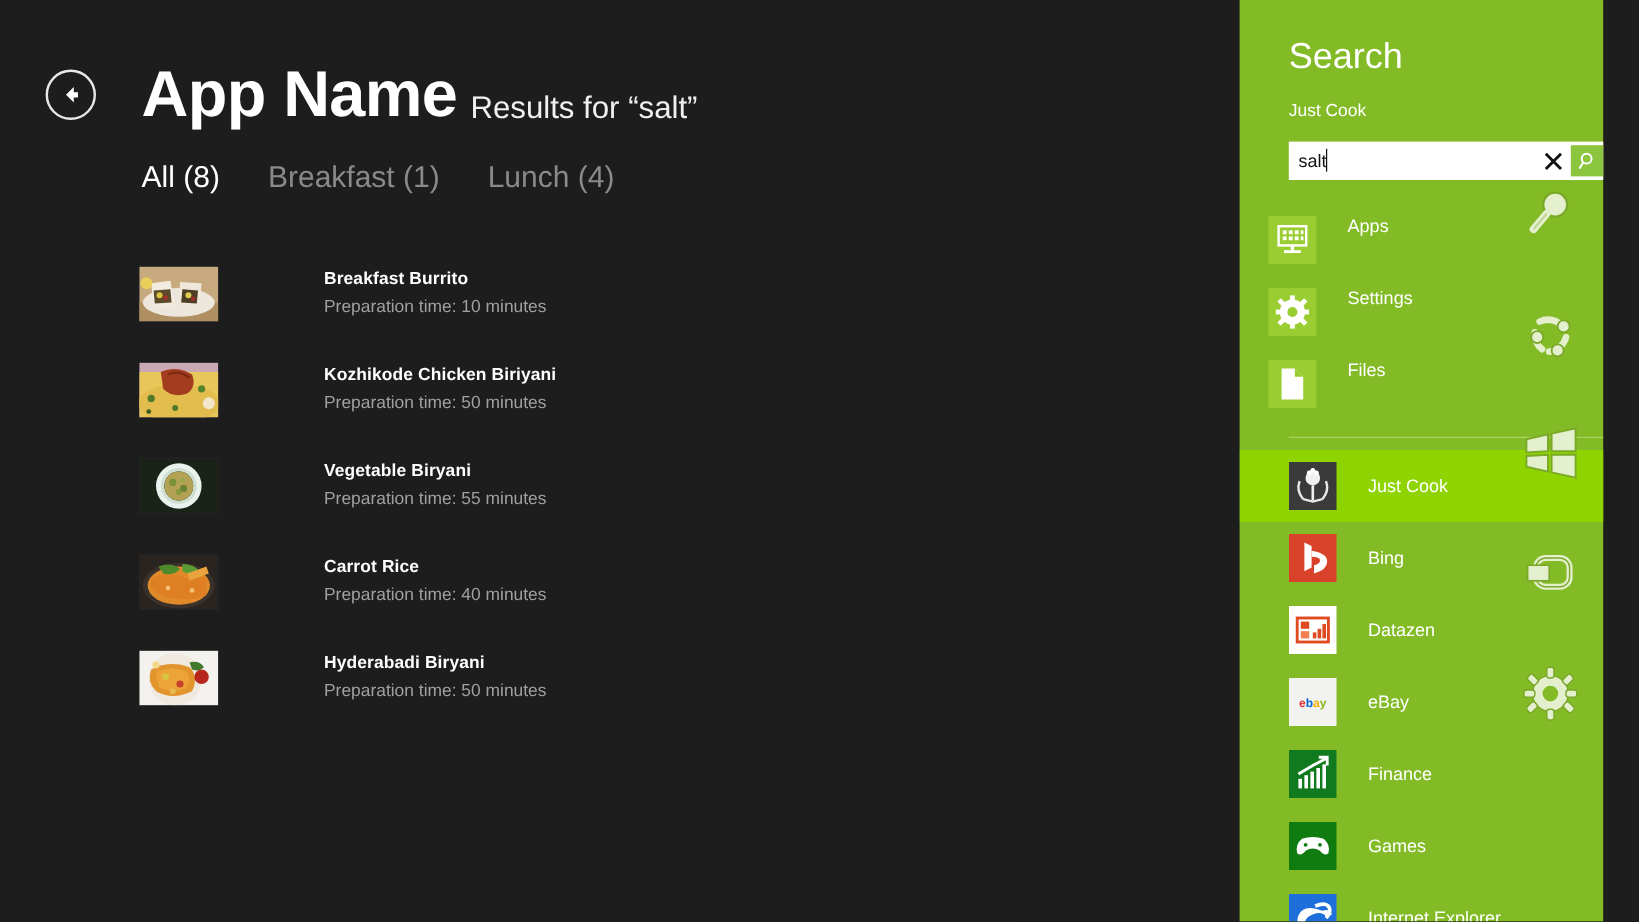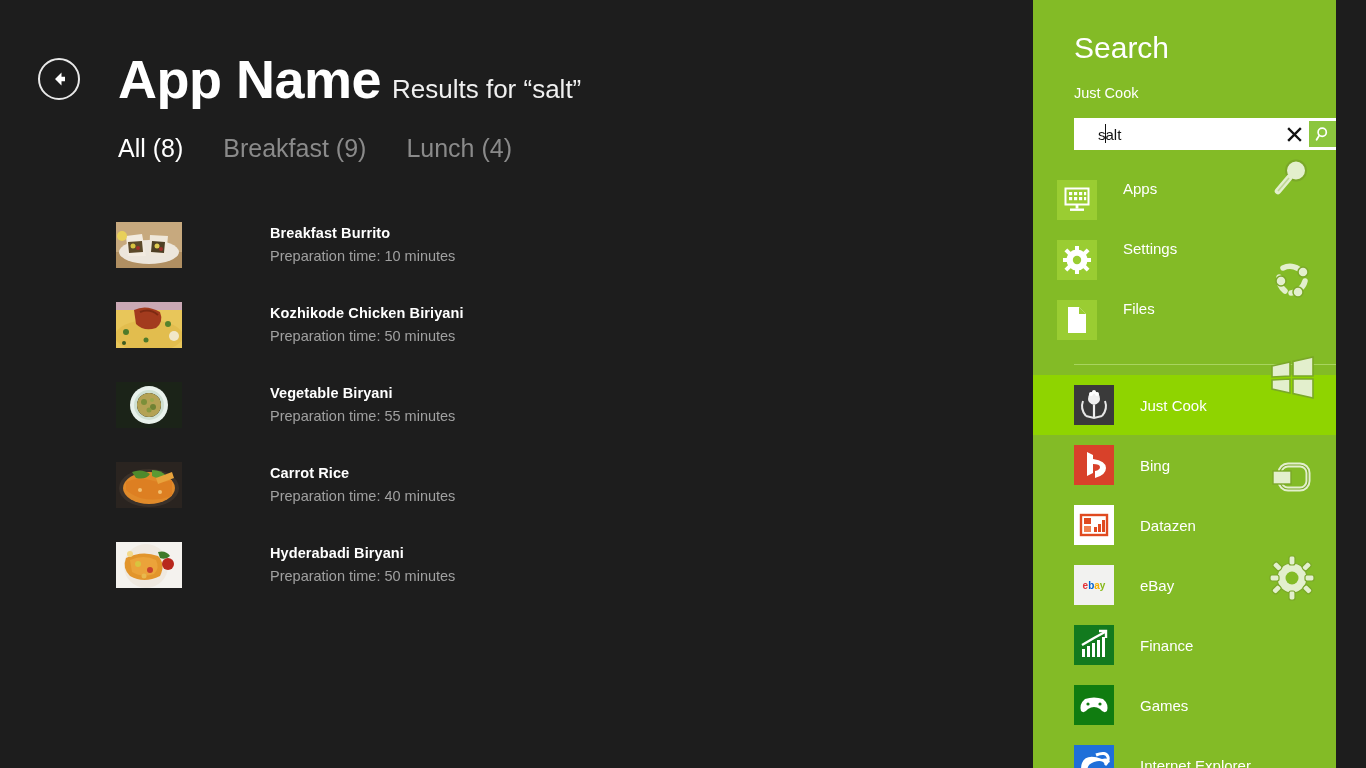--- a/index.html
+++ b/index.html
@@ -106,21 +106,21 @@
 
   .search-box {
     position: absolute; left: 41px; top: 118px;
     width: 266px; height: 32px;
     background: #ffffff;
     display: flex; align-items: center;
   }
   .search-input-wrap {
     flex: 1; height: 100%;
     display: flex; align-items: center;
-    padding-left: 24px;
+    padding-left: 8px;
     position: relative;
     justify-content: center;
   }
   .search-input {
     border: none; outline: none; background: transparent;
     font-family: "Liberation Sans", sans-serif;
     font-size: 15px; color: #111; width: 100%;
     padding: 0; line-height: 1;
   }
   .caret {
@@ -186,21 +186,21 @@
       <svg width="22" height="22" viewBox="0 0 22 22">
         <path d="M13.5 4.5 L7 11 L13.5 17.5 L13.5 13.2 L17 13.2 L17 8.8 L13.5 8.8 Z" fill="#ffffff"></path>
       </svg>
     </div>
 
     <div class="app-title">App Name</div>
     <div class="results-for">Results for “salt”</div>
 
     <div class="tabs">
       <div class="tab active">All (8)</div>
-      <div class="tab">Breakfast (9)</div>
+      <div class="tab">Breakfast (1)</div>
       <div class="tab">Lunch (4)</div>
     </div>
 
     <div class="results-list">
 
       <div class="result-item">
         <div class="thumb">
           <svg viewBox="0 0 66 46" preserveAspectRatio="none">
             <rect width="66" height="46" fill="#c7a97e"></rect>
             <rect y="30" width="66" height="16" fill="#b08f62"></rect>

